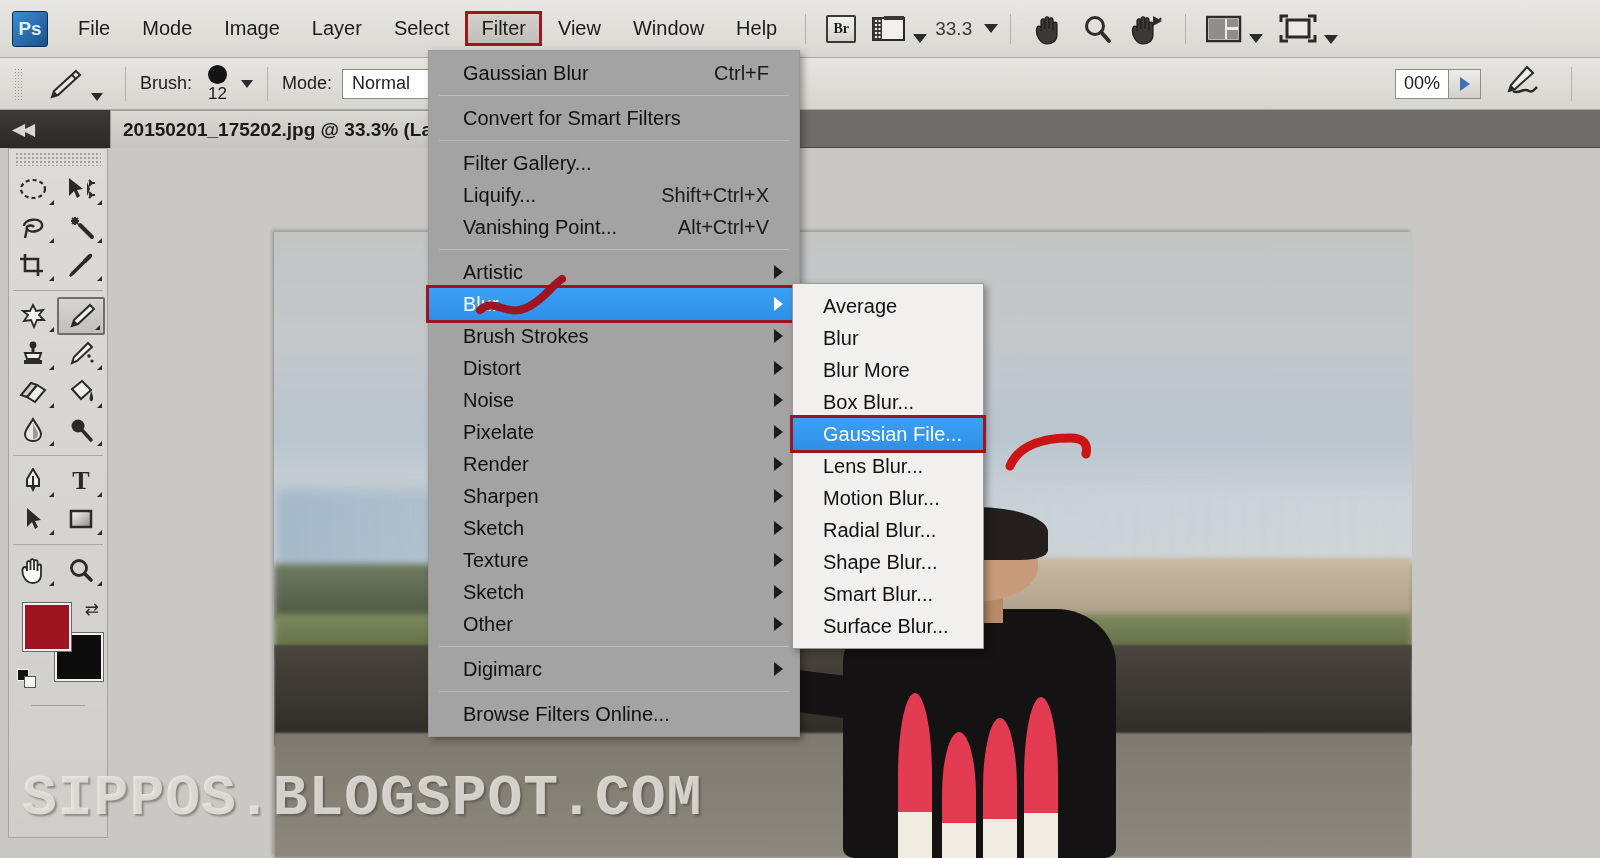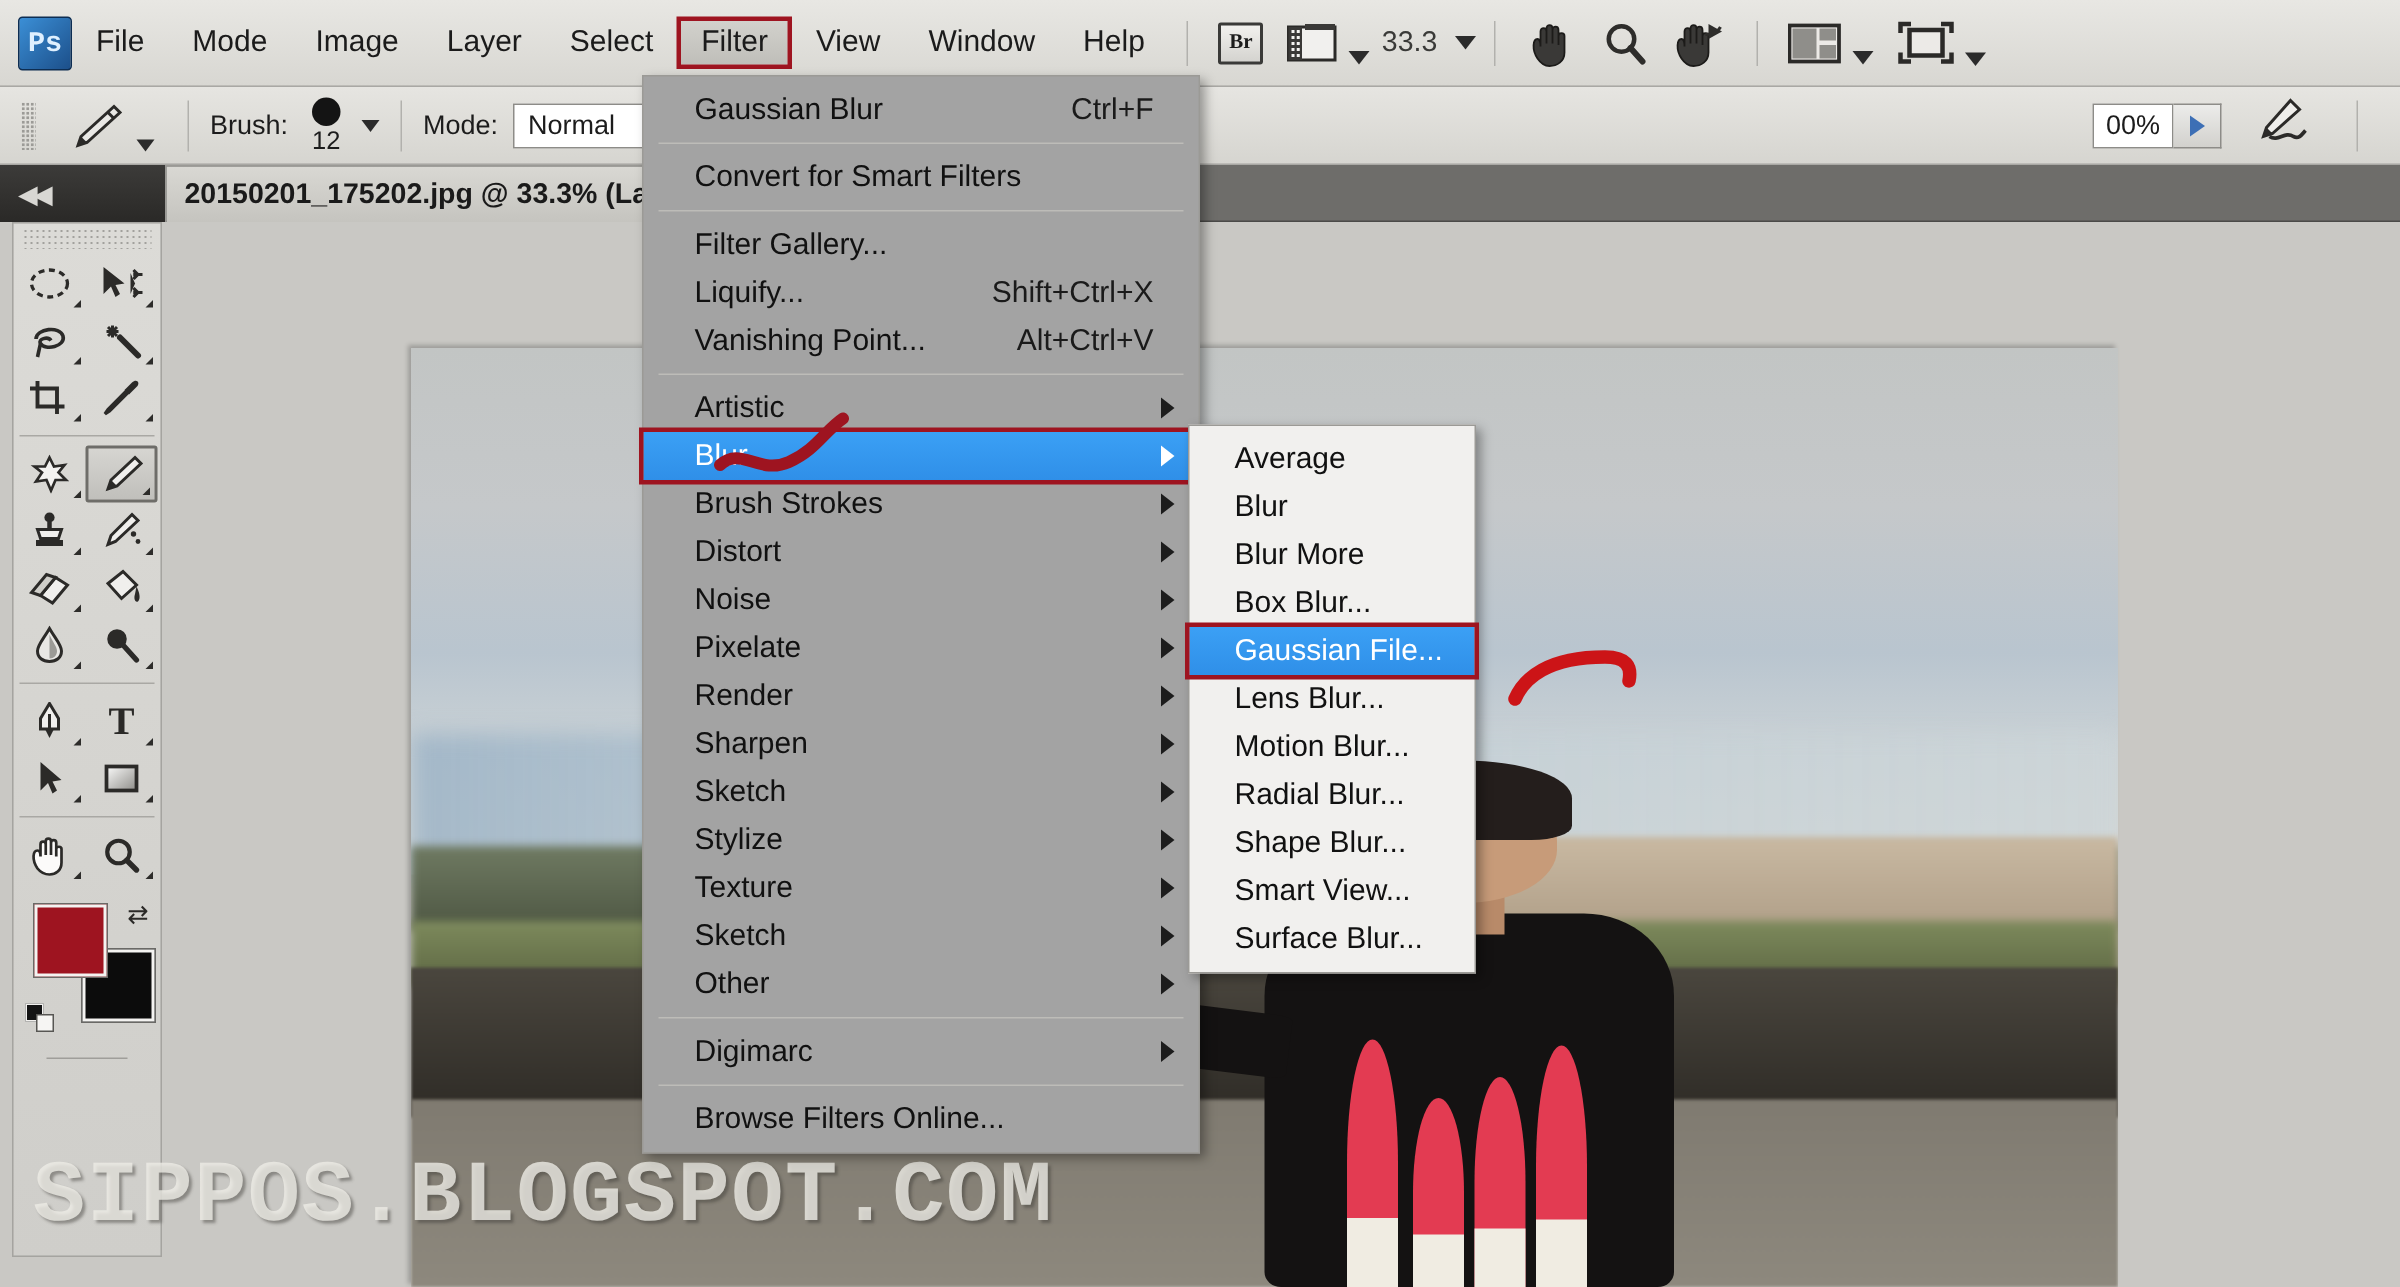--- a/index.html
+++ b/index.html
@@ -11,26 +11,26 @@
   #app { position:relative; width:1600px; height:858px; }
 
   
   .menubar {
     position:absolute; left:0; top:0; width:1600px; height:58px;
     background:linear-gradient(#e8e7e3, #d8d7d2);
     border-bottom:1px solid #a9a8a4;
     display:flex; align-items:center;
   }
   .ps-logo {
-    width:36px; height:36px; margin-left:12px; margin-right:0;
+    width:36px; height:36px; margin-left:12px; margin-right:14px;
     background:linear-gradient(135deg,#3b8fd6,#1c4f8a);
     border:1px solid #0d2d52; border-radius:3px;
     color:#dff0ff; font-weight:bold; font-size:19px;
     display:flex; align-items:center; justify-content:center;
-    font-family:Liberation Mono, monospace;
+    font-family:Liberation Sans, sans-serif;
   }
   .menu-item {
     font-size:20px; color:#1b1b1b; padding:6px 16px;
     white-space:nowrap; cursor:default;
   }
   .menu-item.active {
     background:linear-gradient(#d2d1cc,#bfbeb9);
     border:3px solid #9e1420; padding:3px 13px;
   }
   .mb-sep {
@@ -678,24 +678,20 @@
     </div>
     <div class="mrow">
       <span>Sharpen</span>
       <span class="arrow"></span>
     </div>
     <div class="mrow">
       <span>Sketch</span>
       <span class="arrow"></span>
     </div>
     <div class="mrow">
-      <span>Stylize</span>
-      <span class="arrow"></span>
-    </div>
-    <div class="mrow">
       <span>Texture</span>
       <span class="arrow"></span>
     </div>
     <div class="mrow">
       <span>Sketch</span>
       <span class="arrow"></span>
     </div>
     <div class="mrow">
       <span>Other</span>
       <span class="arrow"></span>
@@ -733,21 +729,21 @@
     <div class="mrow">
       <span>Motion Blur...</span>
     </div>
     <div class="mrow">
       <span>Radial Blur...</span>
     </div>
     <div class="mrow">
       <span>Shape Blur...</span>
     </div>
     <div class="mrow">
-      <span>Smart View...</span>
+      <span>Smart Blur...</span>
     </div>
     <div class="mrow">
       <span>Surface Blur...</span>
     </div>
   </div>
 
   <svg class="annot-svg" style="left:470px;top:275px;width:230px;height:50px">
     <path d="M10 35 C24 22 36 42 56 33 C74 25 80 12 92 4" fill="none" stroke="#9e1420" stroke-width="8" stroke-linecap="round"></path>
   </svg>
 

